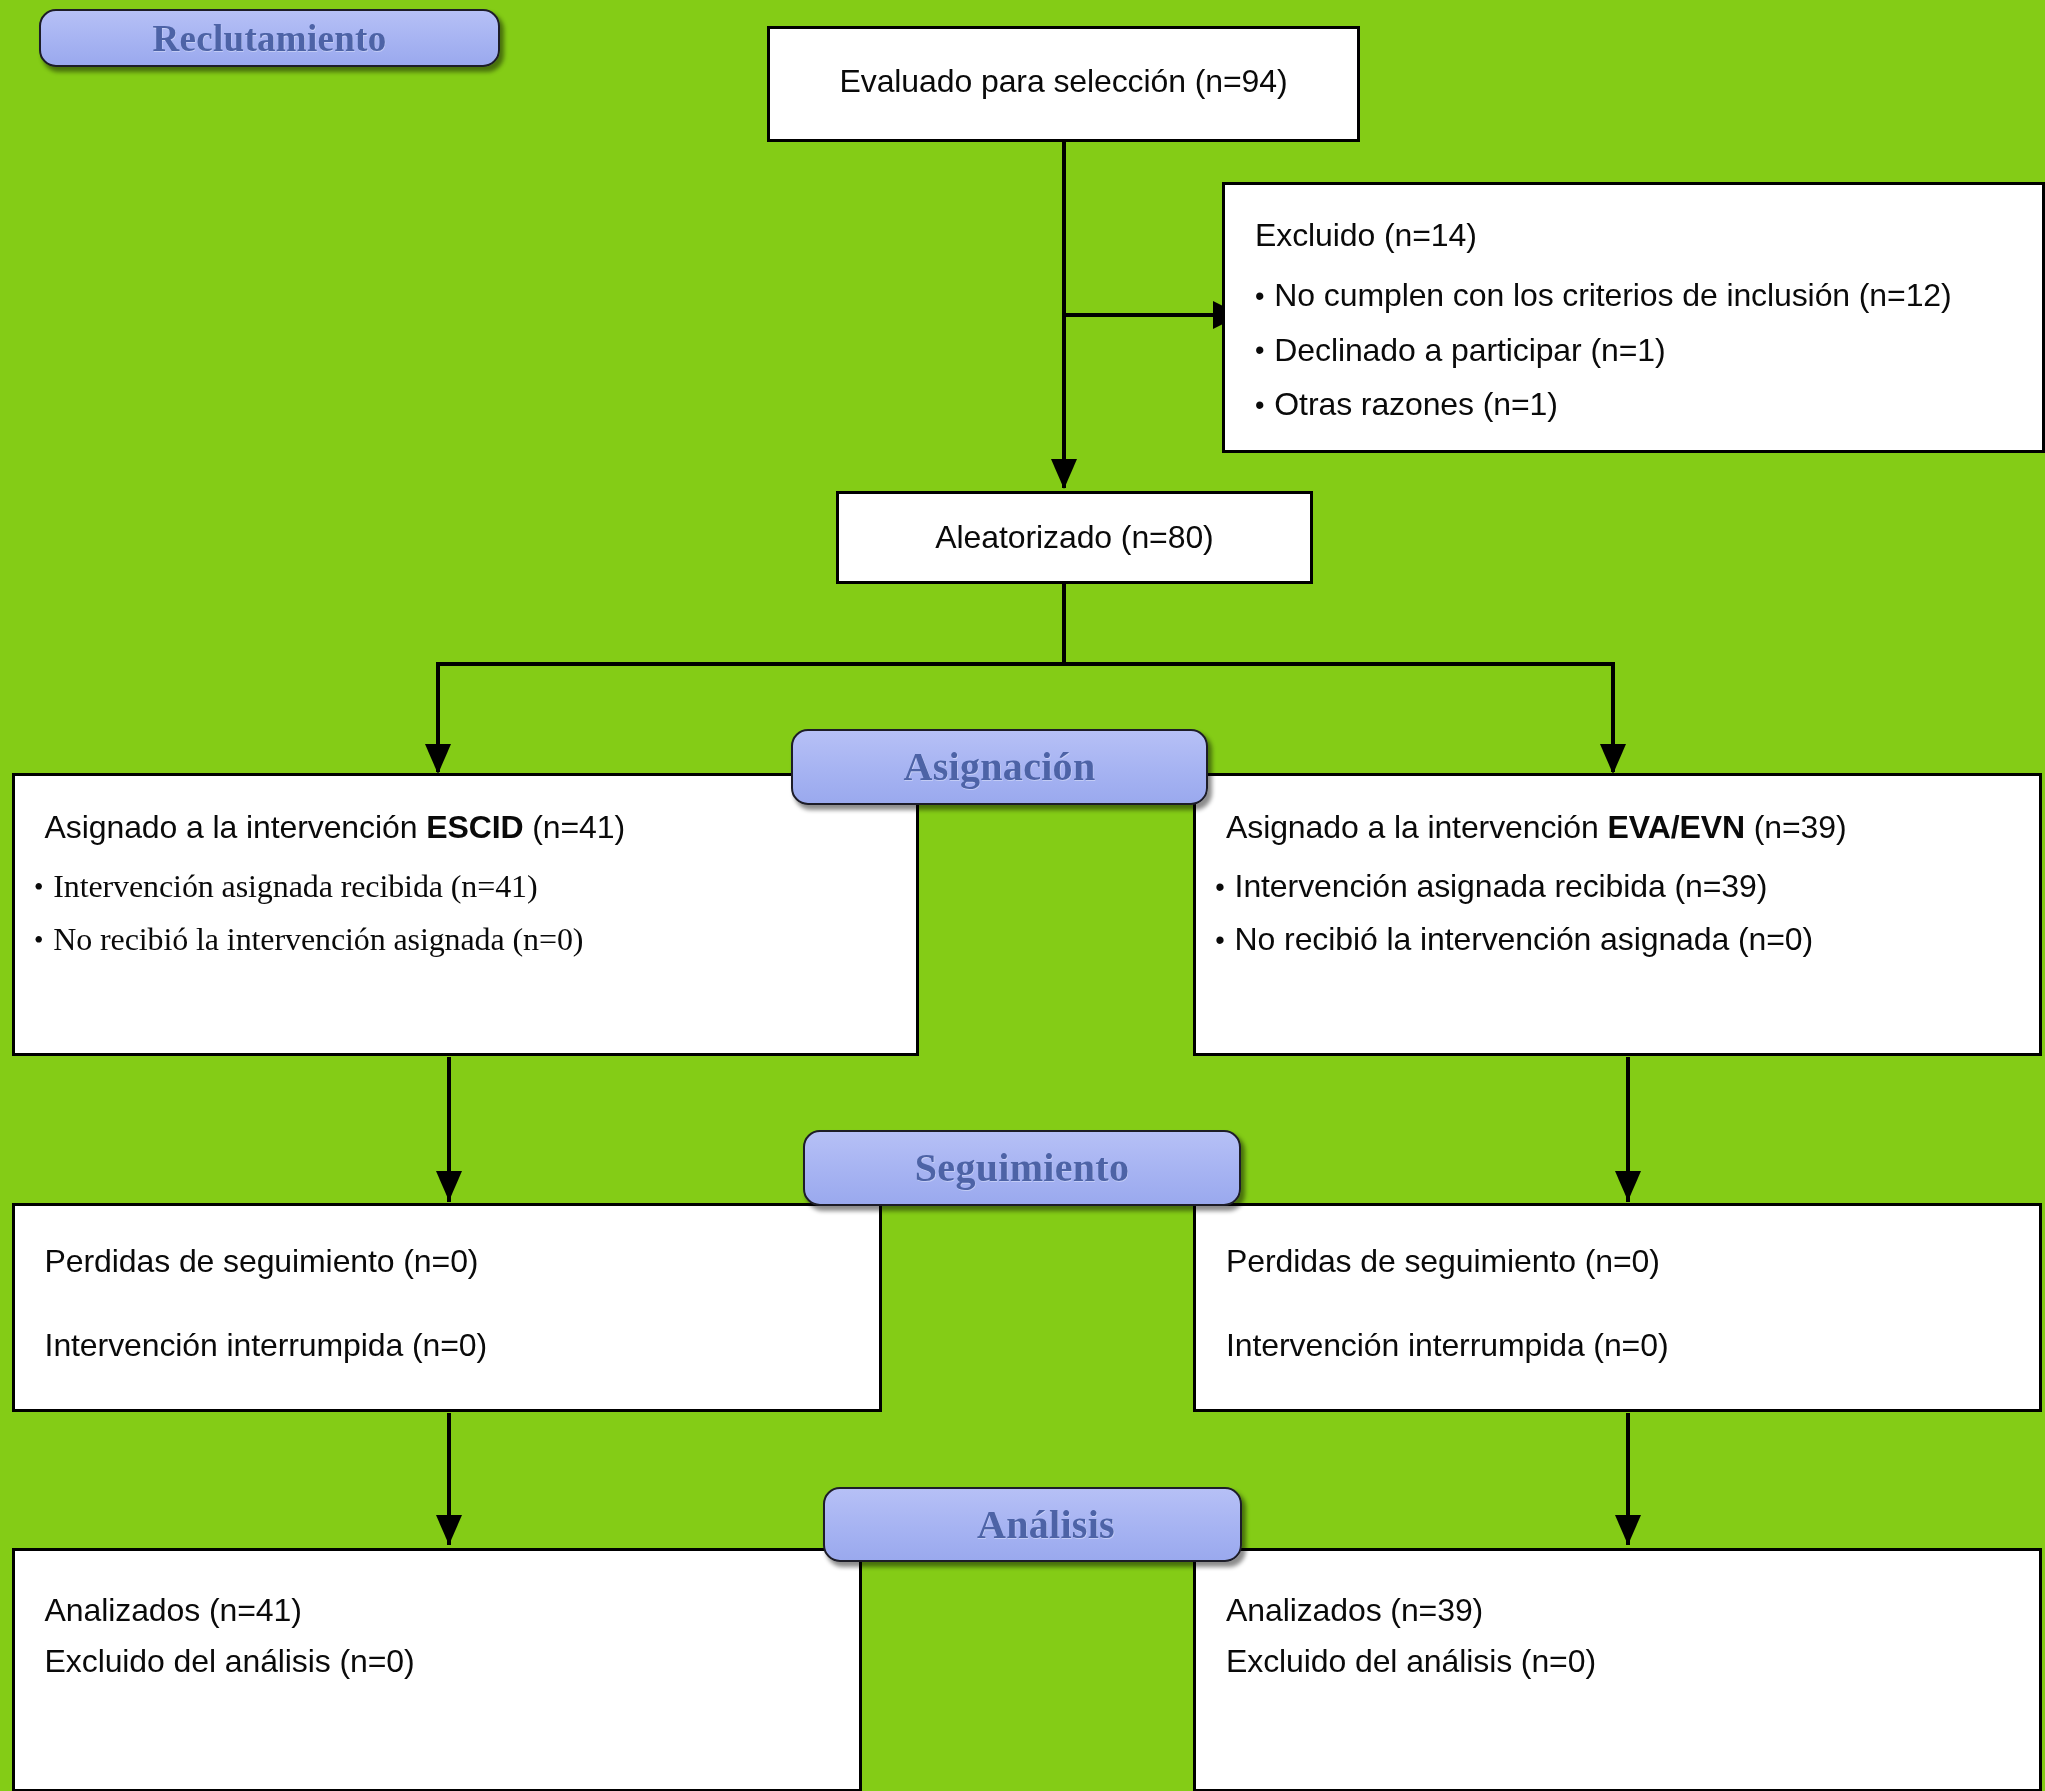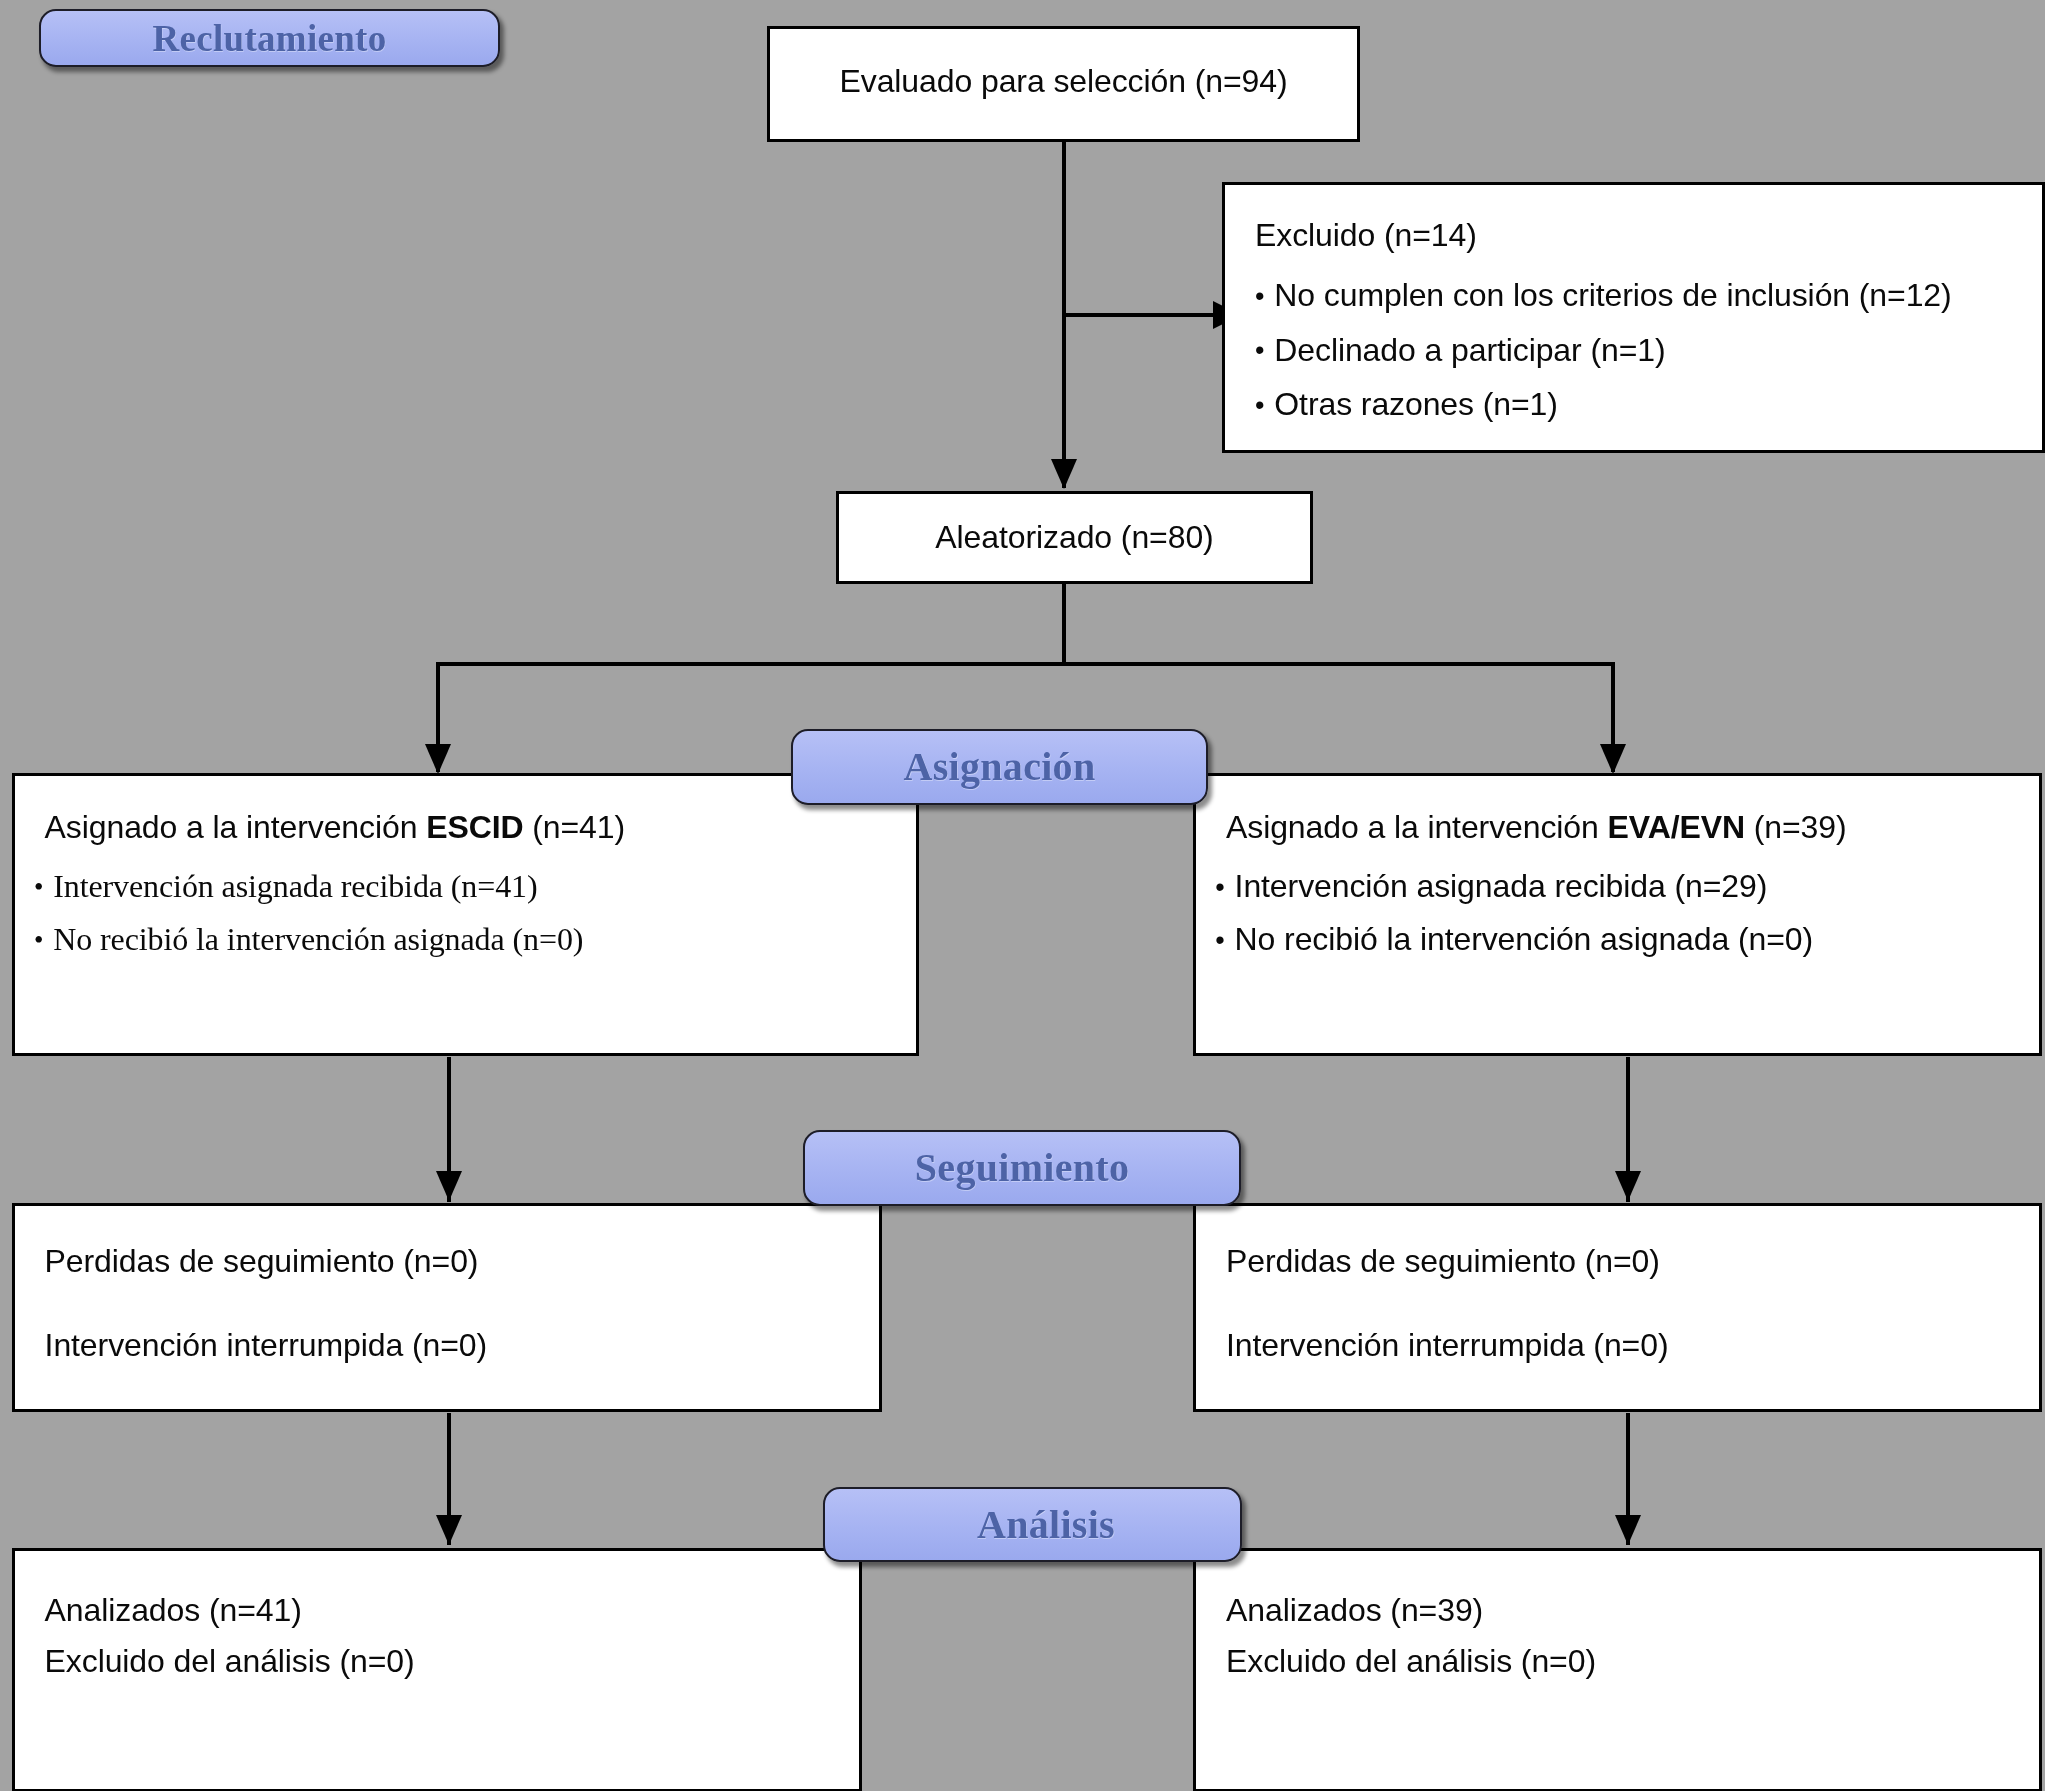--- a/index.html
+++ b/index.html
@@ -4,21 +4,21 @@
 <style>
   html, body {
     margin: 0;
     padding: 0;
     background: #ffffff;
   }
   #canvas {
     position: relative;
     width: 2046px;
     height: 1791px;
-    background: #a3a3a3;
+    background: #84cc16;
     font-family: "Liberation Sans", sans-serif;
     overflow: hidden;
   }
 
   
   .fbox {
     position: absolute;
     box-sizing: border-box;
     background: #ffffff;
     border: 3.2px solid #000000;
@@ -165,21 +165,21 @@
       </span>
     </div>
   </div>
 
   <div class="fbox" style="left:1193px; top:773px; width:849px; height:283px;">
     <div class="btext" style="top:31px;">
       <span>Asignado a la intervención </span><span class="bold">EVA/EVN</span><span> (n=39)</span>
     </div>
     <div class="btext" style="top:90px; left:19.3px;">
       <span class="bullet-row">
-        <span class="bullet-dot">•</span><span>Intervención asignada recibida (n=29)</span>
+        <span class="bullet-dot">•</span><span>Intervención asignada recibida (n=39)</span>
       </span>
       <span class="bullet-row" style="display:block;margin-top:11.6px;">
         <span class="bullet-dot">•</span><span>No recibió la intervención asignada (n=0)</span>
       </span>
     </div>
   </div>
 
   <div class="badge" style="left:791px; top:729px; width:417px; height:76px;">
     <span style="font-size:40px;">Asignación</span>
   </div>

